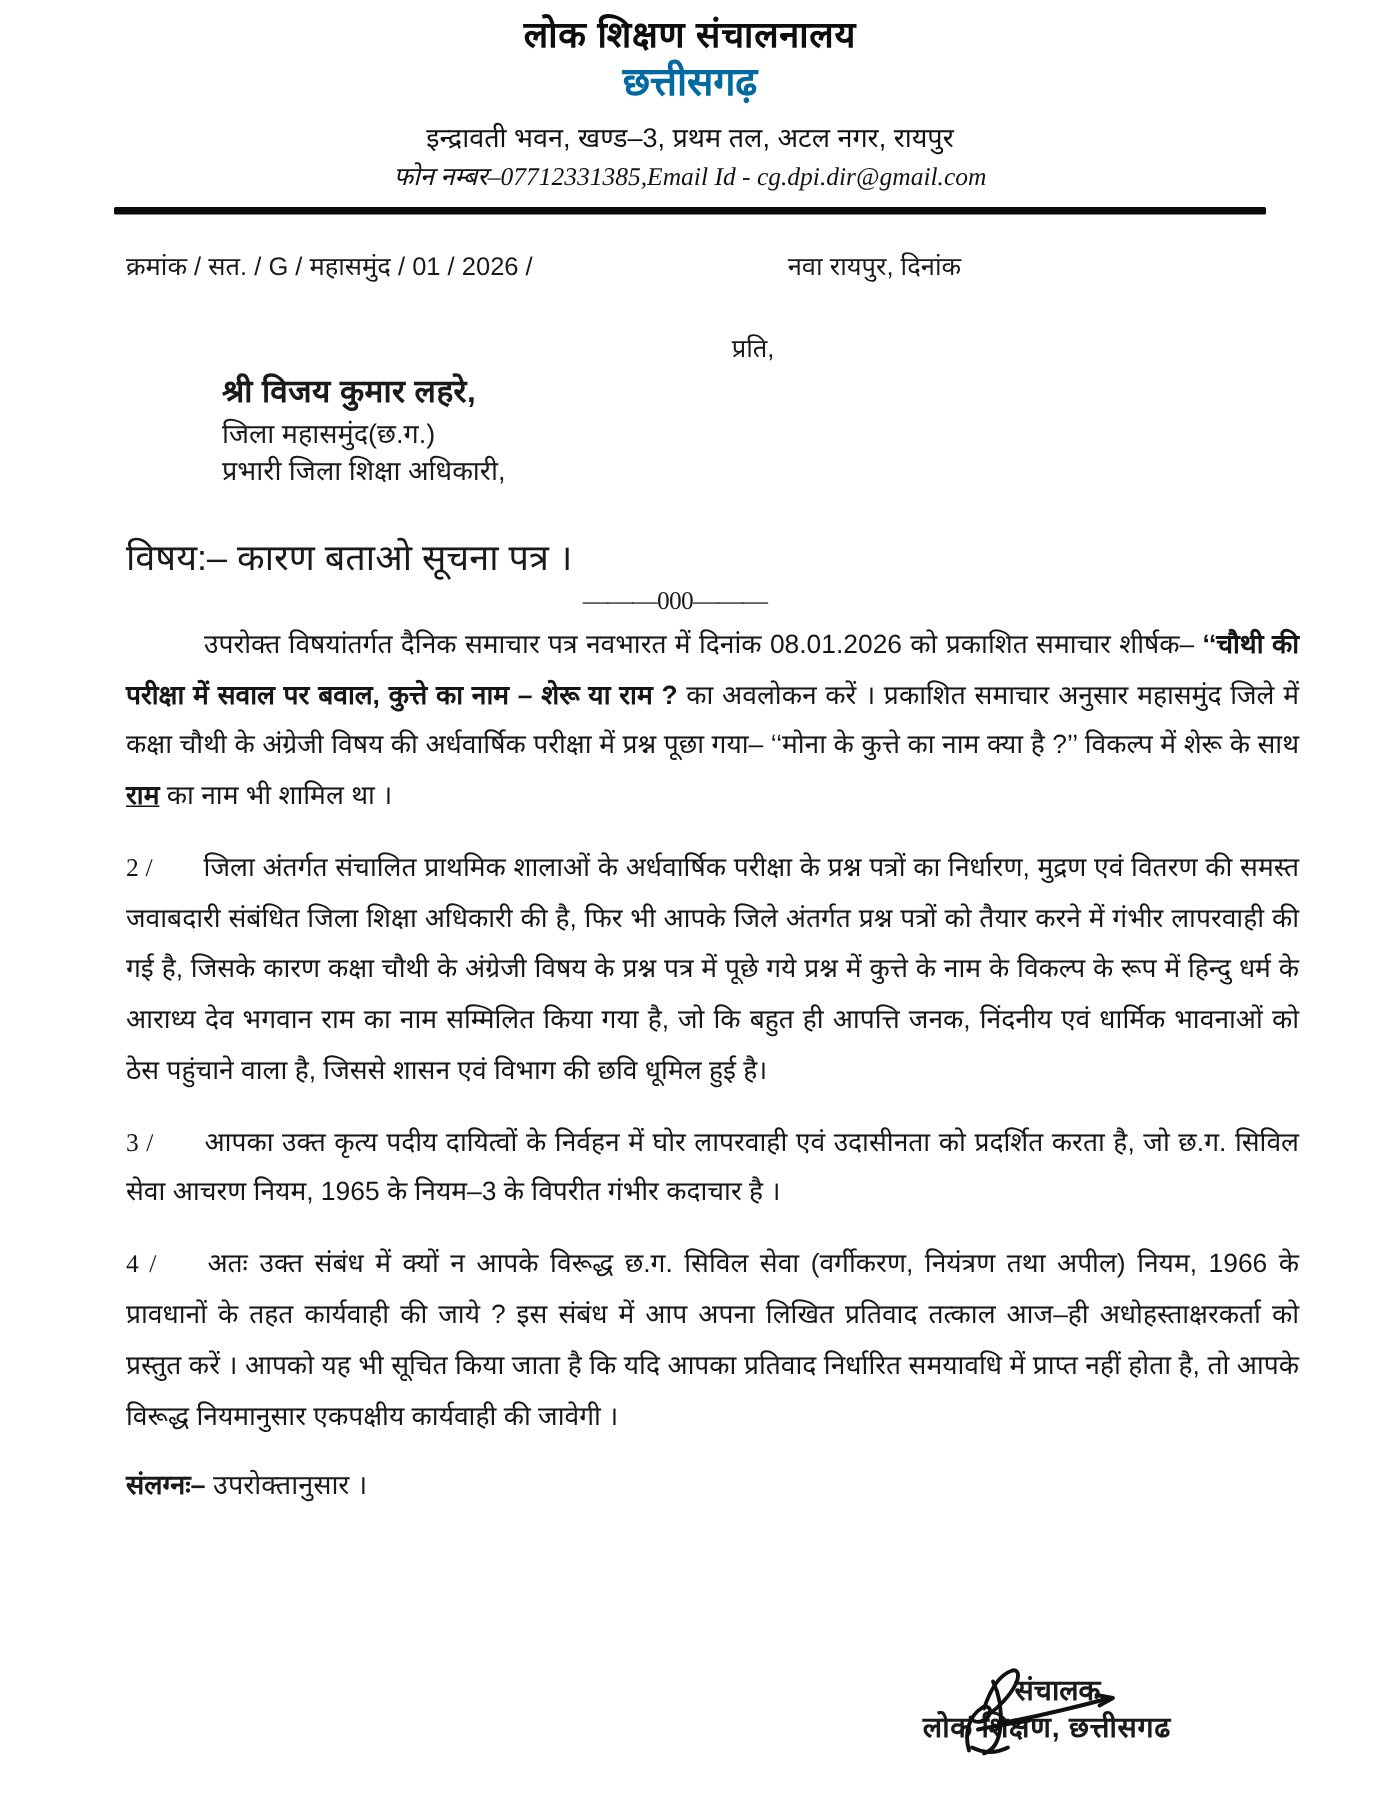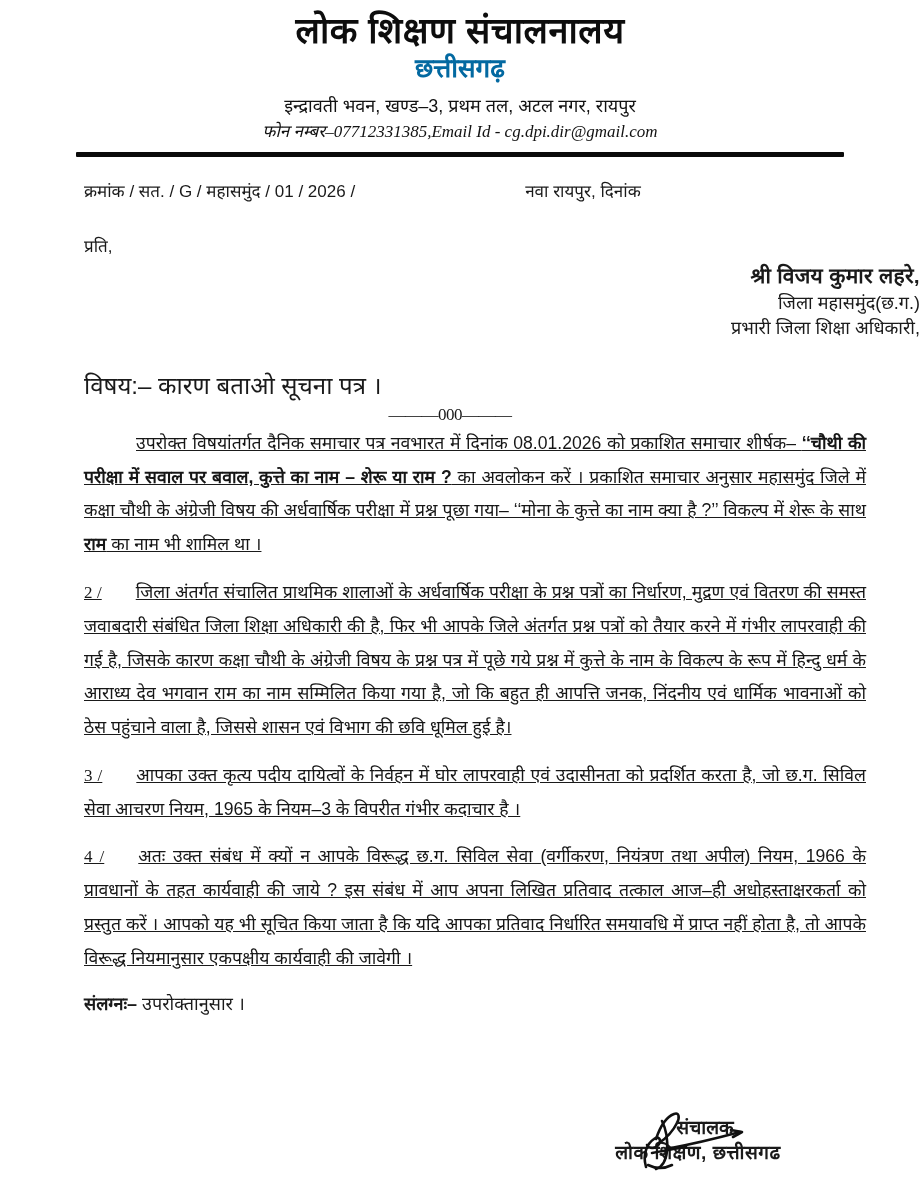--- a/index.html
+++ b/index.html
@@ -26,21 +26,21 @@
   }
 
   
   .letterhead {
     text-align: center;
     padding-top: 10px;
   }
   .org-name {
     font-family: "Liberation Sans", "DejaVu Sans", sans-serif;
     font-weight: bold;
-    font-size: 36px;
+    font-size: 24px;
     line-height: 1.18;
     letter-spacing: 0.5px;
     color: #0d0d0d;
     text-align: center;
   }
   .org-state {
     font-family: "Liberation Sans", "DejaVu Sans", sans-serif;
     font-weight: bold;
     font-size: 26px;
     line-height: 1.2;
@@ -88,25 +88,25 @@
     font-size: 17px;
     margin-left: 170px;
     white-space: nowrap;
   }
 
   
   .to-label {
     font-family: "Liberation Sans", "DejaVu Sans", sans-serif;
     font-size: 17px;
     margin: 32px 0 0 84px;
+    text-align: center;
   }
   .addressee {
     margin: 4px 0 0 148px;
     font-family: "Liberation Sans", "DejaVu Sans", sans-serif;
-    text-align: right;
   }
   .addressee .name {
     font-size: 21px;
     font-weight: bold;
     line-height: 1.42;
     letter-spacing: 0.3px;
   }
   .addressee .line {
     font-size: 18px;
     line-height: 1.42;
@@ -123,21 +123,20 @@
     font-family: "Liberation Serif", "DejaVu Serif", serif;
     font-size: 17px;
     letter-spacing: -0.5px;
     margin-top: 4px;
     padding-right: 20px;
   }
 
   
   .body-block {
     padding: 0 54px 0 84px;
-    text-decoration: underline;
   }
   .para {
     font-family: "Liberation Sans", "DejaVu Sans", sans-serif;
     font-size: 17.6px;
     line-height: 1.92;
     text-align: justify;
     text-justify: inter-word;
     margin: 0;
     color: #161616;
   }

